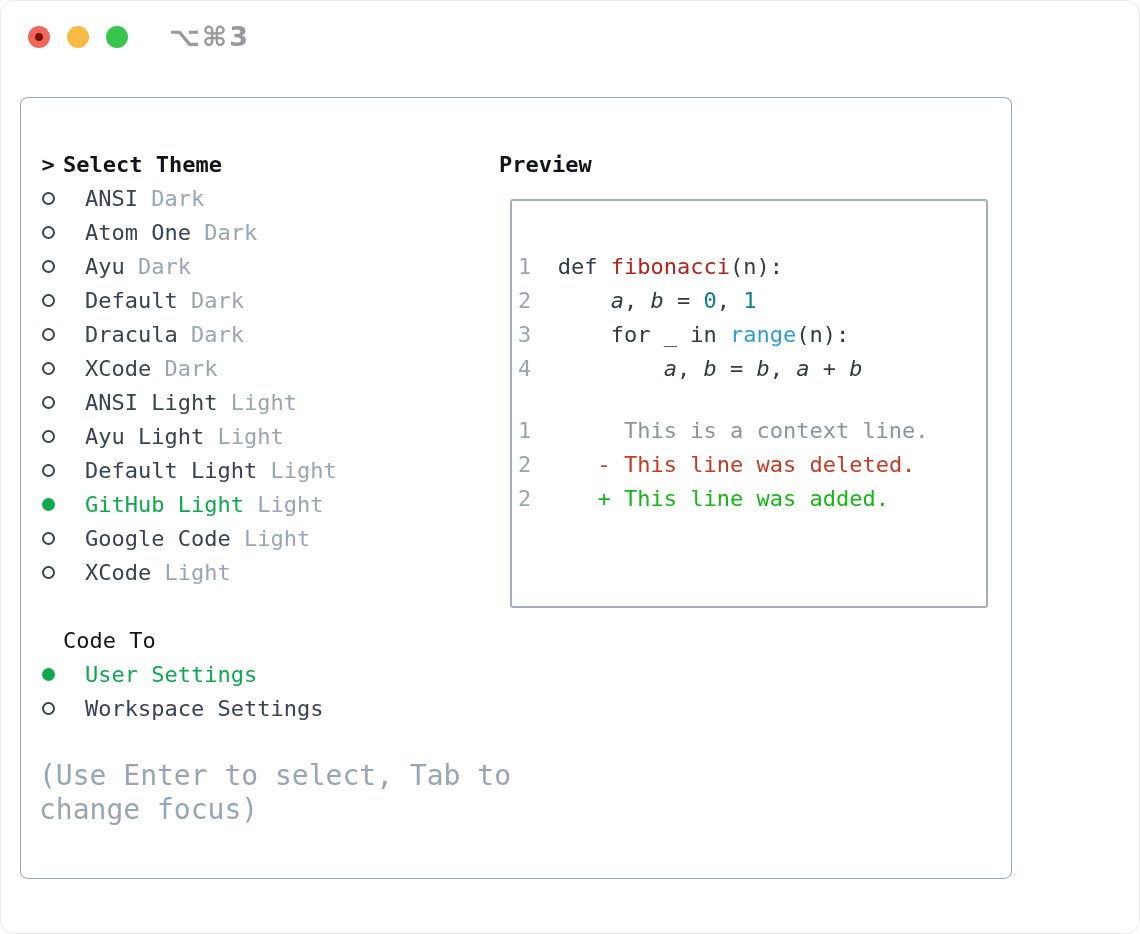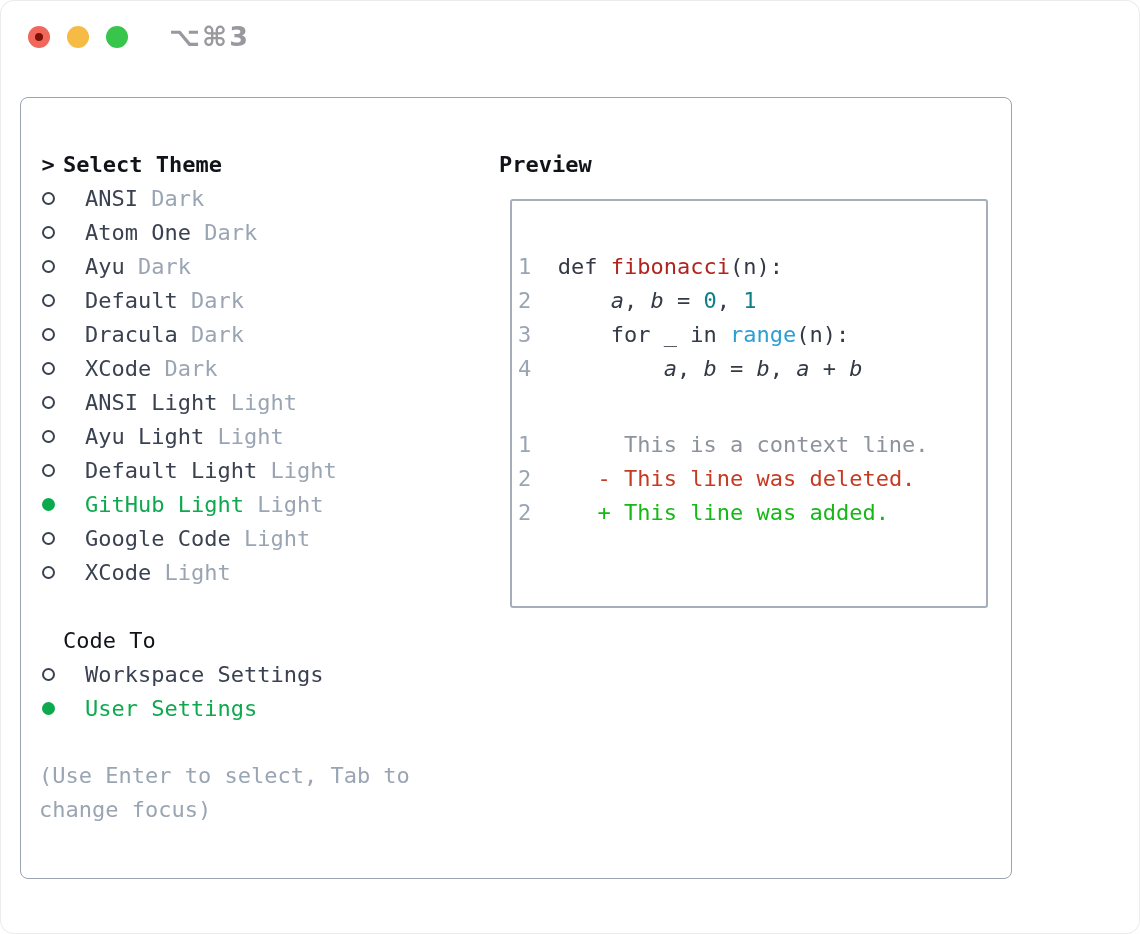--- a/index.html
+++ b/index.html
@@ -53,41 +53,41 @@
   }
   .radio.on { background: var(--select-green); border-color: var(--select-green); }
   .heading-text { font-weight: 700; color: var(--heading-black); }
   .subheading-text { color: var(--heading-black); }
   .item-name { color: var(--item-dark); margin-left: 22px; }
   .item-name.green { color: var(--select-green); }
   .item-variant { color: var(--muted-gray); text-align: right; }
   .spacer { height: 34px; }
   .hint {
     margin-left: 6px; margin-top: 0;
-    color: var(--muted-gray); line-height: 34px; font-size: 22px;
+    color: var(--muted-gray); line-height: 34px; font-size: 28px;
   }
 
   
   .preview-heading {
     position: absolute; left: 478px; top: 49px; height: 34px;
     display: flex; align-items: center;
     font-size: 22px; font-weight: 700; color: var(--heading-black);
   }
   .preview-box {
     position: absolute; left: 489px; top: 101px;
     width: 474px; height: 405px;
     border: 2px solid var(--box-border);
     border-radius: 3px;
     background: #ffffff;
     box-sizing: content-box;
     overflow: hidden;
   }
   .code { padding: 49px 0 0 6px; font-size: 22px; }
   .codeline { height: 34px; line-height: 34px; white-space: pre; }
-  .diff-group { margin-top: 42px; }
+  .diff-group { margin-top: 28px; }
 
   .tk-ln    { color: var(--muted-gray); }
   .tk-plain { color: var(--code-dark); }
   .tk-func  { color: var(--func-red); }
   .tk-call  { color: var(--call-blue); }
   .tk-num   { color: var(--num-teal); }
   .tk-var   { color: var(--code-dark); font-style: italic; }
   .tk-ctx   { color: var(--ctx-gray); }
   .tk-del   { color: var(--del-red); }
   .tk-add   { color: var(--add-green); }
@@ -130,22 +130,22 @@
         </div>
 
       <div class="spacer"></div>
 
       <div class="row">
         <span class="marker"></span>
         <span class="subheading-text">Code To</span>
       </div>
 
       <div id="apply-list">
+          <div class="row"><span class="marker"><span class="radio on"></span></span><span class="item-name green">User Settings</span></div>
           <div class="row"><span class="marker"><span class="radio"></span></span><span class="item-name">Workspace Settings</span></div>
-          <div class="row"><span class="marker"><span class="radio on"></span></span><span class="item-name green">User Settings</span></div>
         </div>
 
       <div class="spacer"></div>
 
       <div class="hint" id="hint">
           <div>(Use Enter to select, Tab to</div>
           <div>change focus)</div>
         </div>
     </div>
 

